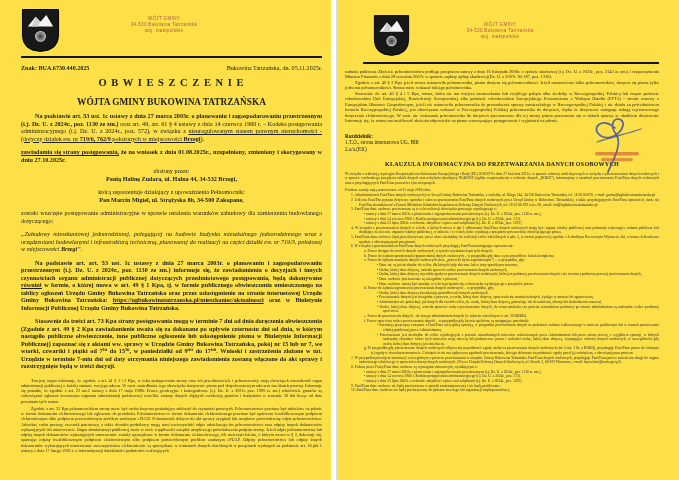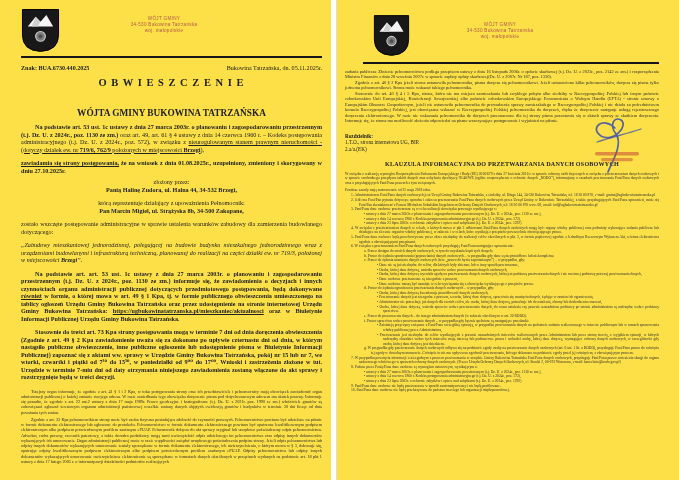--- a/index.html
+++ b/index.html
@@ -15,21 +15,21 @@
   .stamp{position:absolute;left:78px;top:8px;width:130px;text-align:center;
          color:#b2594a;font-size:4.6px;line-height:1.35;font-family:"Liberation Sans",sans-serif;
          filter:blur(.3px);letter-spacing:.3px;}
   .rule{border-top:2.6px solid #151515;margin-top:2px;}
   .p2 .rule{margin-left:18px;}
 
   .znakrow{display:flex;justify-content:space-between;margin-top:7px;font-size:6.1px;}
   .znak{font-weight:bold;}
   .titles{text-align:center;margin-top:6px;}
   .t1{font-weight:bold;font-size:10.5px;letter-spacing:1px;}
-  .t2{font-weight:bold;font-size:9.3px;margin-top:20px;}
+  .t2{font-weight:bold;font-size:9.3px;margin-top:9px;}
 
   .body{font-size:6.15px;line-height:1.22;text-align:justify;}
   .ind{text-indent:14px;}
   p{margin:0;}
   .mt{margin-top:6px;}
   .mts{margin-top:4px;}
   .b{font-weight:bold;}
   .u{text-decoration:underline;}
   .i{font-style:italic;}
   .ctr{text-align:center;}

